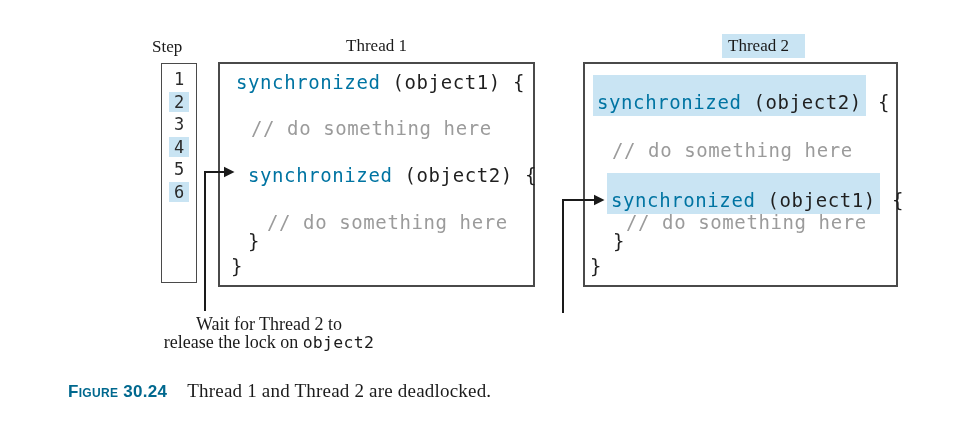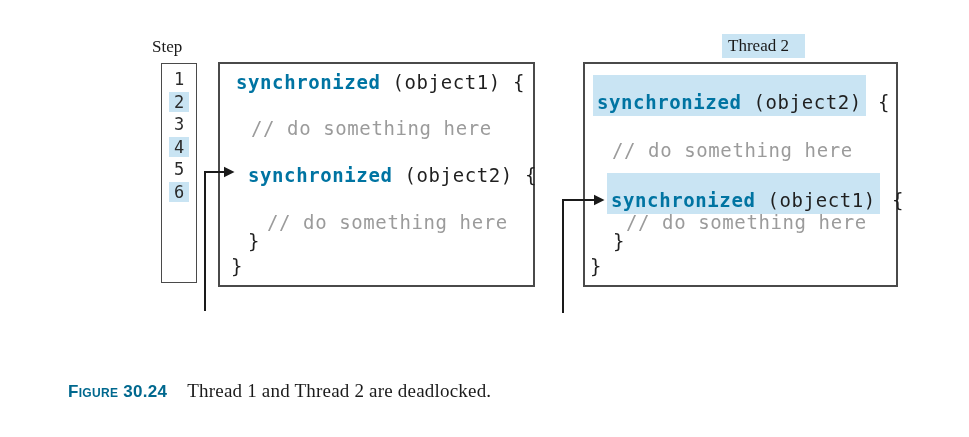--- a/index.html
+++ b/index.html
@@ -48,21 +48,21 @@
     background:#ffffff;
   }
   .code-box.t1{left:218px;top:62px;width:317px;height:225px;}
   .code-box.t2{left:583px;top:62px;width:315px;height:225px;}
   .code{
     position:absolute;
     font-family:"DejaVu Sans Mono", monospace;
     font-size:19px;line-height:19px;letter-spacing:0.6px;
     color:var(--code);white-space:pre;
   }
-  .kw{font-weight:bold;color:var(--keyword);}
+  .kw{font-weight:normal;color:var(--keyword);}
   .comment{color:var(--comment);}
   .hl-bg{background:var(--highlight);padding:16px 4px 3px 4px;margin-left:-4px;}
   .overlay{position:absolute;left:0;top:0;pointer-events:none;}
   .wait-caption{
     position:absolute;top:316px;width:260px;text-align:center;
     font-size:18px;line-height:17.5px;color:var(--ink);
   }
   .wait-caption .mono{
     font-family:"DejaVu Sans Mono", monospace;
     font-size:16.5px;letter-spacing:0.3px;
@@ -84,20 +84,23 @@
   <div class="step-label">Step</div>
   <div class="step-box">
     <div class="step-cell">1</div>
     <div class="step-cell hl">2</div>
     <div class="step-cell">3</div>
     <div class="step-cell hl">4</div>
     <div class="step-cell">5</div>
     <div class="step-cell hl">6</div>
   </div>
 
+  <div class="t-title t1">
+    <span>Thread 1</span>
+  </div>
   <div class="t-title t2">
     <span class="hl-title">Thread 2</span>
   </div>
 
   <div class="code-box t1"></div>
   <div class="code-box t2"></div>
 
   <div class="code" style="left:236px;top:73px"><span class="kw">synchronized</span><span> (object1) {</span></div>
   <div class="code comment" style="left:251px;top:119px">// do something here</div>
   <div class="code" style="left:248px;top:166px"><span class="kw">synchronized</span><span> (object2) {</span></div>
@@ -116,20 +119,24 @@
     <g>
       <polyline points="205,311 205,172 225,172" fill="none" stroke="#1a1a1a" stroke-width="2"></polyline>
       <polygon points="224,166.8 224,177.2 234.5,172" fill="#1a1a1a"></polygon>
     </g>
     <g>
       <polyline points="563,313 563,200 595,200" fill="none" stroke="#1a1a1a" stroke-width="2"></polyline>
       <polygon points="594,194.8 594,205.2 604.5,200" fill="#1a1a1a"></polygon>
     </g>
   </svg>
 
+  <div class="wait-caption" style="left:139px">
+    <div>Wait for Thread 2 to</div>
+    <div><span>release the lock on </span><span class="mono">object2</span></div>
+  </div>
   <div class="wait-caption" style="left:499px">
   </div>
 
   <div class="fig-caption">
     <span class="fig-label">Figure 30.24</span><span class="fig-text">Thread 1 and Thread 2 are deadlocked.</span>
   </div>
 
 </div>
 
 </body></html>

